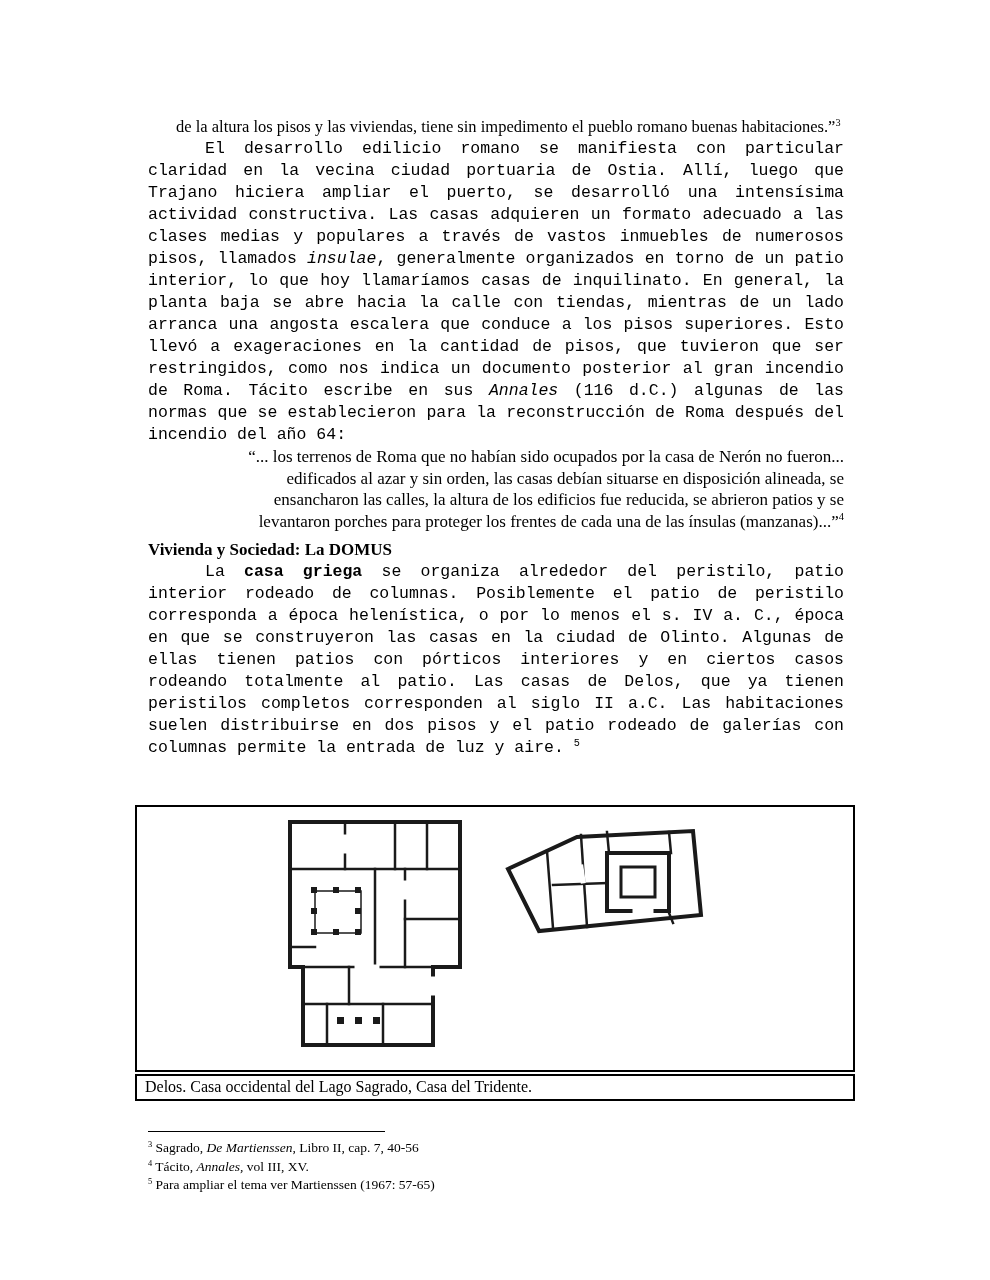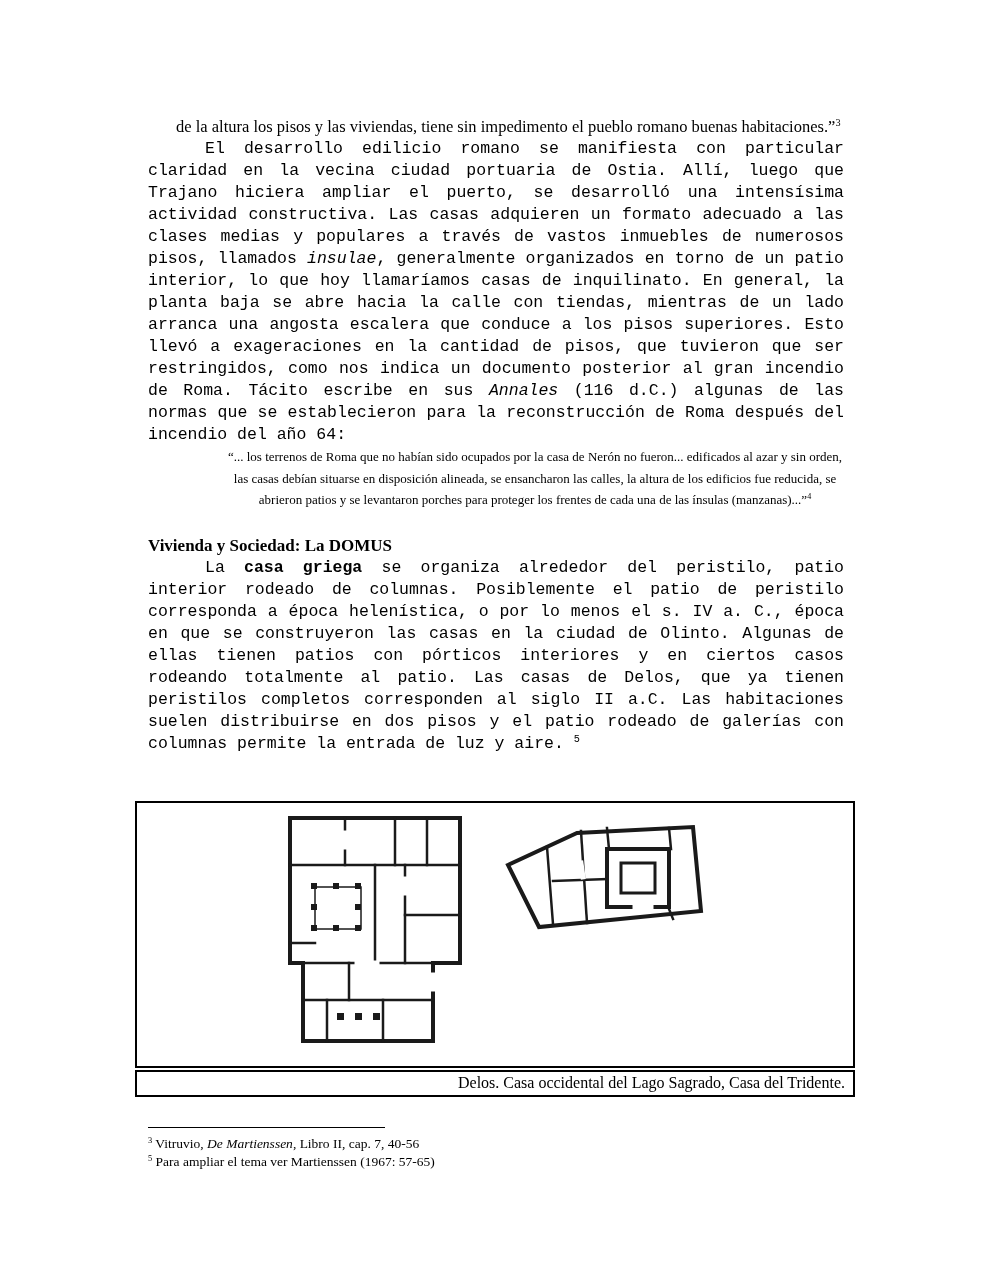--- a/index.html
+++ b/index.html
@@ -20,53 +20,53 @@
   }
   .bt {
     font-size: 16.5px;
     line-height: 22px;
     text-align: justify;
   }
   .indent { text-indent: 57px; font-family: Liberation Mono, monospace; }
   .hang { margin-left: 28px; }
   .bq {
     margin-left: 78px;
-    font-size: 13px;
+    font-size: 17px;
     line-height: 21.5px;
-    text-align: center;
+    text-align: right;
   }
   sup {
     font-size: 0.62em;
     vertical-align: super;
     line-height: 0;
   }
   .heading {
     font-size: 17px;
     font-weight: bold;
-    margin-top: 24px;
+    margin-top: 7px;
     line-height: 22px;
   }
   .figure-box {
     margin-top: 46px;
     margin-left: -13px;
     width: 720px;
     height: 267px;
     border: 2px solid #000;
     background: #fff;
     position: relative;
   }
   .figure-caption {
     margin-left: -13px;
     margin-top: 2px;
     width: 720px;
     border: 2px solid #000;
     padding: 1px 8px 2px 8px;
     font-size: 16px;
     line-height: 20px;
-    text-align: right;
+    text-align: left;
   }
   .footnotes { margin-top: 30px; }
   .fn-rule {
     width: 237px;
     border-top: 1.5px solid #000;
     margin-bottom: 7px;
   }
   .fn {
     font-size: 13.5px;
     line-height: 18.5px;
@@ -150,17 +150,18 @@
           <path d="M130,84 L146,84"></path>
         </g>
       </g>
     </svg>
   </div>
 
   <div class="figure-caption"><span>Delos. Casa occidental del Lago Sagrado, Casa del Tridente.</span></div>
 
   <div class="footnotes">
     <div class="fn-rule"></div>
-    <p class="fn"><sup>3</sup><span> Vitruvio, </span><i>De Martienssen</i><span>, Libro II, cap. 7, 40-56</span></p>
+    <p class="fn"><sup>3</sup><span> Sagrado, </span><i>De Martienssen</i><span>, Libro II, cap. 7, 40-56</span></p>
+    <p class="fn"><sup>4</sup><span> Tácito, </span><i>Annales,</i><span> vol III, XV.</span></p>
     <p class="fn"><sup>5</sup><span> Para ampliar el tema ver Martienssen (1967: 57-65)</span><i></i><span></span></p>
   </div>
 
 </div>
 
 </body></html>

